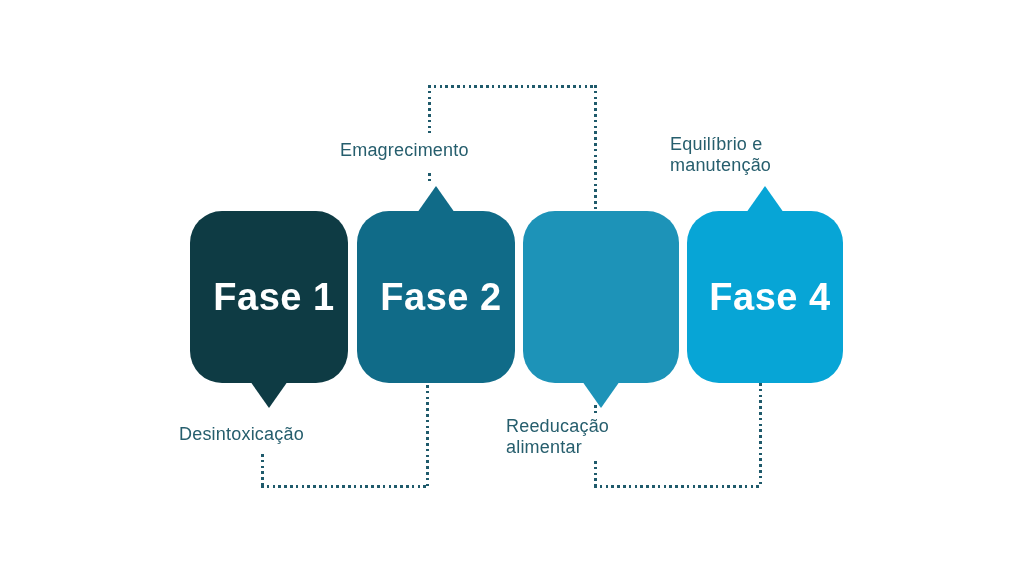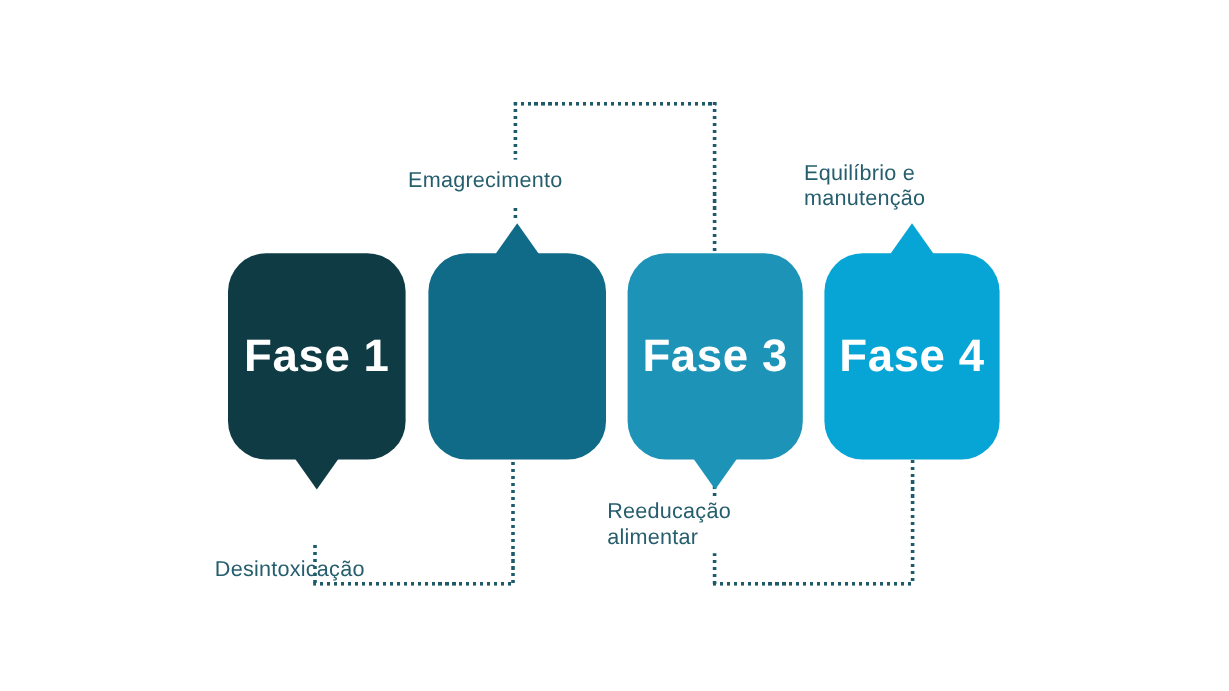--- a/index.html
+++ b/index.html
@@ -22,20 +22,21 @@
   
   .phase {
     position: absolute;
     top: 211px;
     height: 172px;
     border-radius: 32px;
     background: var(--phase-color);
     display: flex;
     align-items: center;
     justify-content: center;
+    padding-left: 10px;
   }
   .phase-1 { left: 190px; width: 148px; }
   .phase-2 { left: 357px; width: 148px; }
   .phase-3 { left: 523px; width: 146px; }
   .phase-4 { left: 687px; width: 146px; }
 
   .phase-label {
     color: var(--phase-label);
     font-size: 38px;
     font-weight: 700;
@@ -63,21 +64,21 @@
 
   
   .annotation {
     position: absolute;
     color: var(--ann);
     font-size: 18px;
     line-height: 21px;
     letter-spacing: 0.2px;
   }
   .annotation span { display: block; }
-  .ann-1 { left: 179px; width: 170px; top: 424px; margin-top: 40px; }
+  .ann-1 { left: 179px; width: 170px; top: 424px; }
   .ann-2 { left: 340px; width: 180px; top: 140px; }
   .ann-3 { left: 506px; width: 180px; top: 416px; }
   .ann-4 { left: 670px; width: 180px; top: 134px; }
 
   
   .dot-h {
     position: absolute;
     height: 3px;
     background-image: repeating-linear-gradient(to right, var(--dot) 0 2.6px, transparent 2.6px 5.8px);
   }
@@ -119,24 +120,24 @@
   <div class="dot-v c-br-v1"></div>
   <div class="dot-h c-br-h"></div>
   <div class="dot-v c-br-v2"></div>
 
   <div class="phase phase-1" style="--phase-color: #0e3b44;">
     <div class="pointer down"></div>
     <div class="phase-label">Fase 1</div>
   </div>
   <div class="phase phase-2" style="--phase-color: #106b88;">
     <div class="pointer up"></div>
+    <div class="phase-label">Fase 2</div>
   </div>
   <div class="phase phase-3" style="--phase-color: #1d93b8;">
     <div class="pointer down"></div>
-    <div class="phase-label">Fase 3</div>
   </div>
   <div class="phase phase-4" style="--phase-color: #07a5d6;">
     <div class="pointer up"></div>
     <div class="phase-label">Fase 4</div>
   </div>
 
   <div class="annotation ann-1">
     <span>Desintoxicação</span>
   </div>
   <div class="annotation ann-2">

